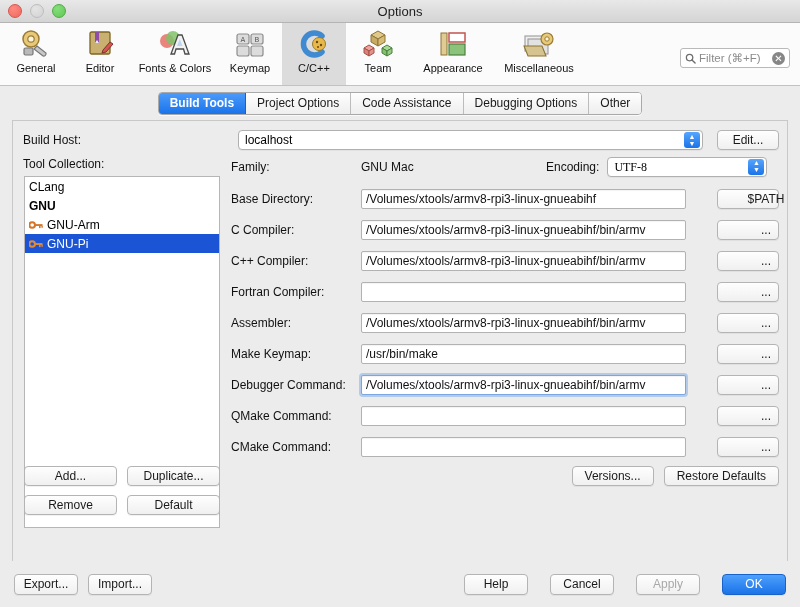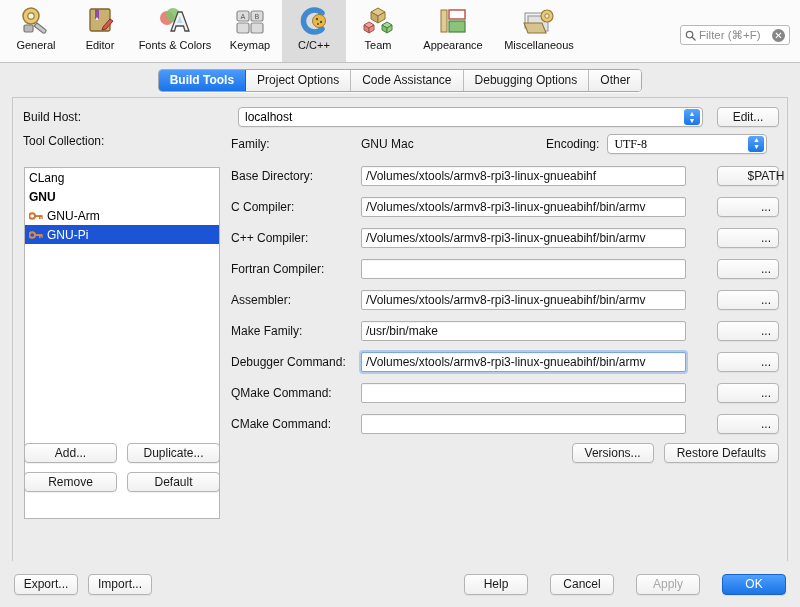--- a/index.html
+++ b/index.html
@@ -166,21 +166,21 @@
   }
   .btn.disabled { color: #a8a8a8; }
   .btn.default {
     background: linear-gradient(to bottom, #4ea0fc, #1a73e8);
     border-color: #1863c9; color: #fff;
   }
 
   
   .tc-label { position: absolute; left: 10px; top: 36px; }
   .listbox {
-    position: absolute; left: 11px; top: 69px;
+    position: absolute; left: 11px; top: 55px;
     width: 196px; height: 352px;
     background: #ffffff;
     border: 1px solid #b6b6b6;
     box-sizing: border-box;
     overflow: hidden;
   }
   .li {
     height: 19px; display: flex; align-items: center;
     padding-left: 4px; font-size: 12px; color: #000;
     box-sizing: border-box;
@@ -234,20 +234,28 @@
   }
   .footer .left { display: flex; gap: 10px; }
   .footer .right { display: flex; gap: 22px; margin-left: auto; }
   .footer .btn { height: 21px; min-width: 64px; }
 </style>
 </head>
 <body>
 
 <div class="window">
 
+  <div class="titlebar">
+    <div class="traffic">
+      <div class="light close"></div>
+      <div class="light min"></div>
+      <div class="light zoom"></div>
+    </div>
+    <div class="title-text">Options</div>
+  </div>
 
   <div class="toolbar">
 
     <div class="tb-item">
       <svg class="tb-icon" viewBox="0 0 38 32">
         <circle cx="14" cy="11" r="8" fill="#e8c97a" stroke="#9a7b32" stroke-width="1.5"></circle>
         <circle cx="14" cy="11" r="3.2" fill="#fbf4da" stroke="#9a7b32" stroke-width="1.2"></circle>
         <path d="M20 18 L29 25 a2.5 2.5 0 0 1-3 3 L17 21 Z" fill="#c8c8c8" stroke="#777" stroke-width="1.2"></path>
         <rect x="7" y="20" width="9" height="7" rx="1.5" fill="#b9b9b9" stroke="#777" stroke-width="1.2"></rect>
       </svg>
@@ -445,21 +453,21 @@
         <div class="btn sidebtn">...</div>
       </div>
 
       <div class="frow">
         <div class="lbl">Assembler:</div>
         <div class="field">/Volumes/xtools/armv8-rpi3-linux-gnueabihf/bin/armv</div>
         <div class="btn sidebtn">...</div>
       </div>
 
       <div class="frow">
-        <div class="lbl">Make Family:</div>
+        <div class="lbl">Make Keymap:</div>
         <div class="field">/usr/bin/make</div>
         <div class="btn sidebtn">...</div>
       </div>
 
       <div class="frow">
         <div class="lbl">Debugger Command:</div>
         <div class="field focused">/Volumes/xtools/armv8-rpi3-linux-gnueabihf/bin/armv</div>
         <div class="btn sidebtn">...</div>
       </div>
 

